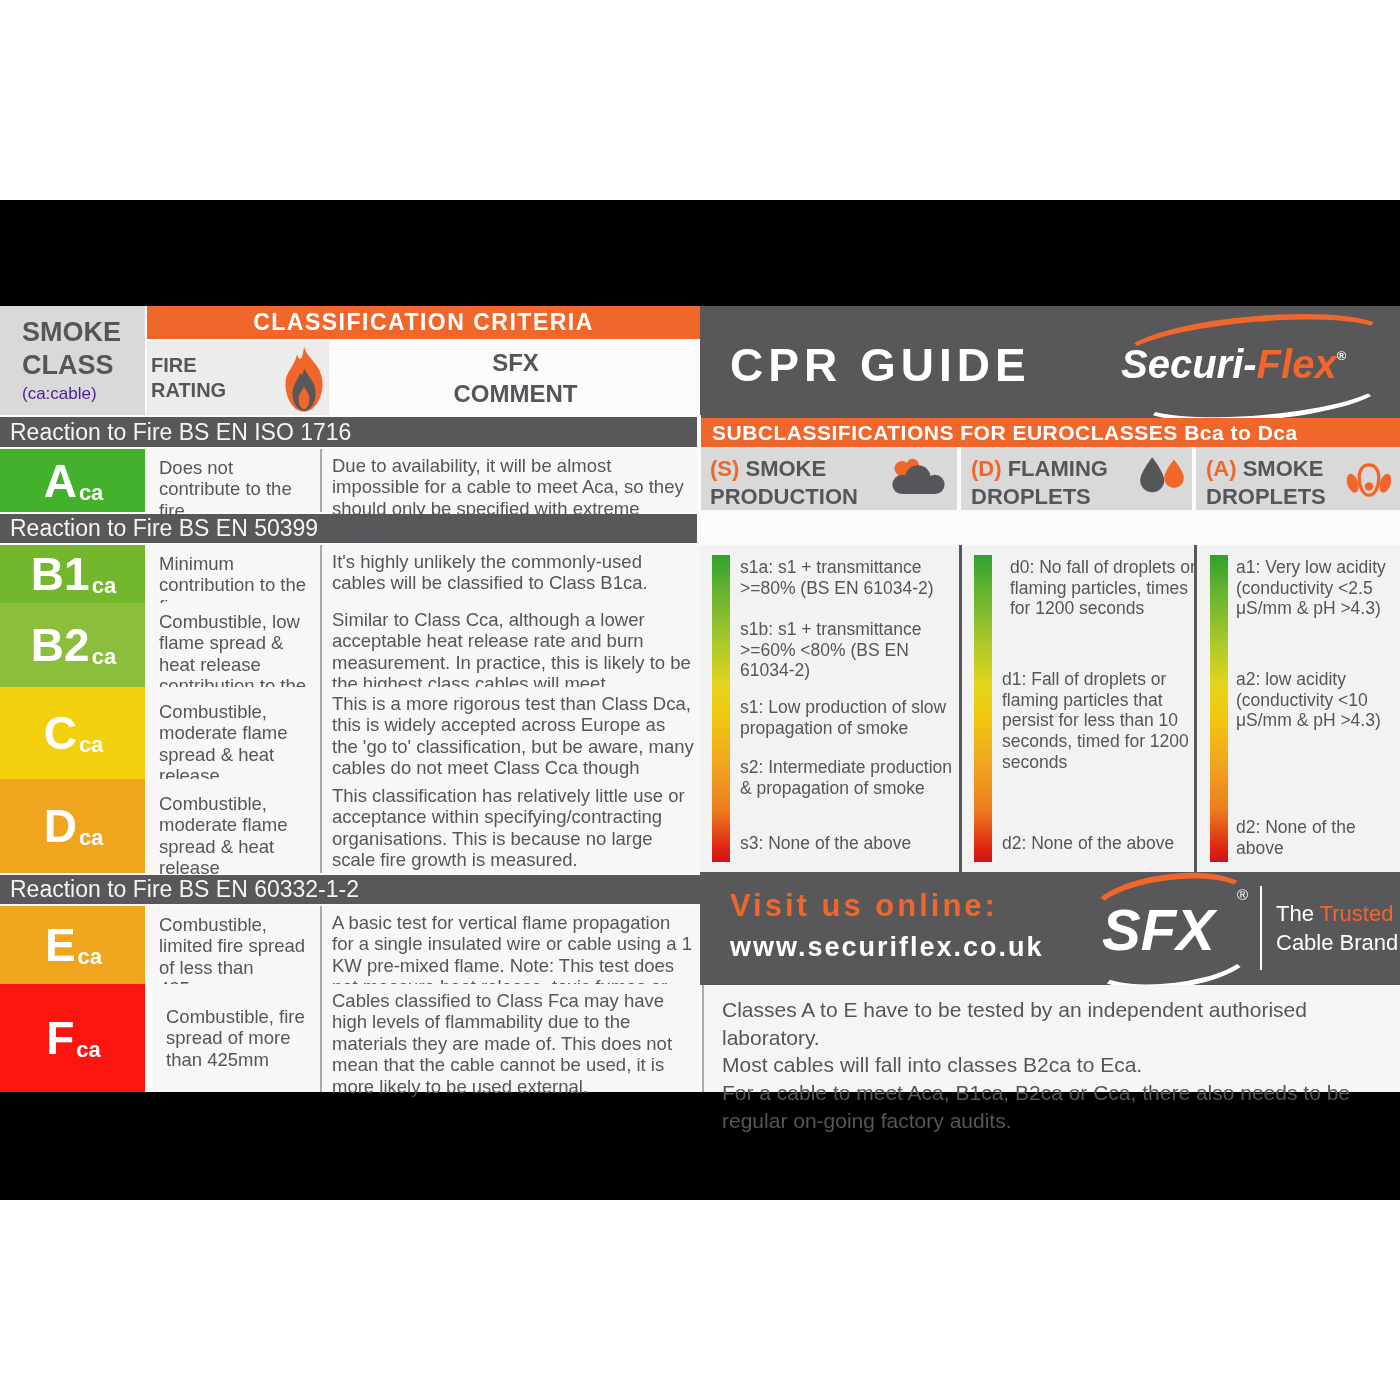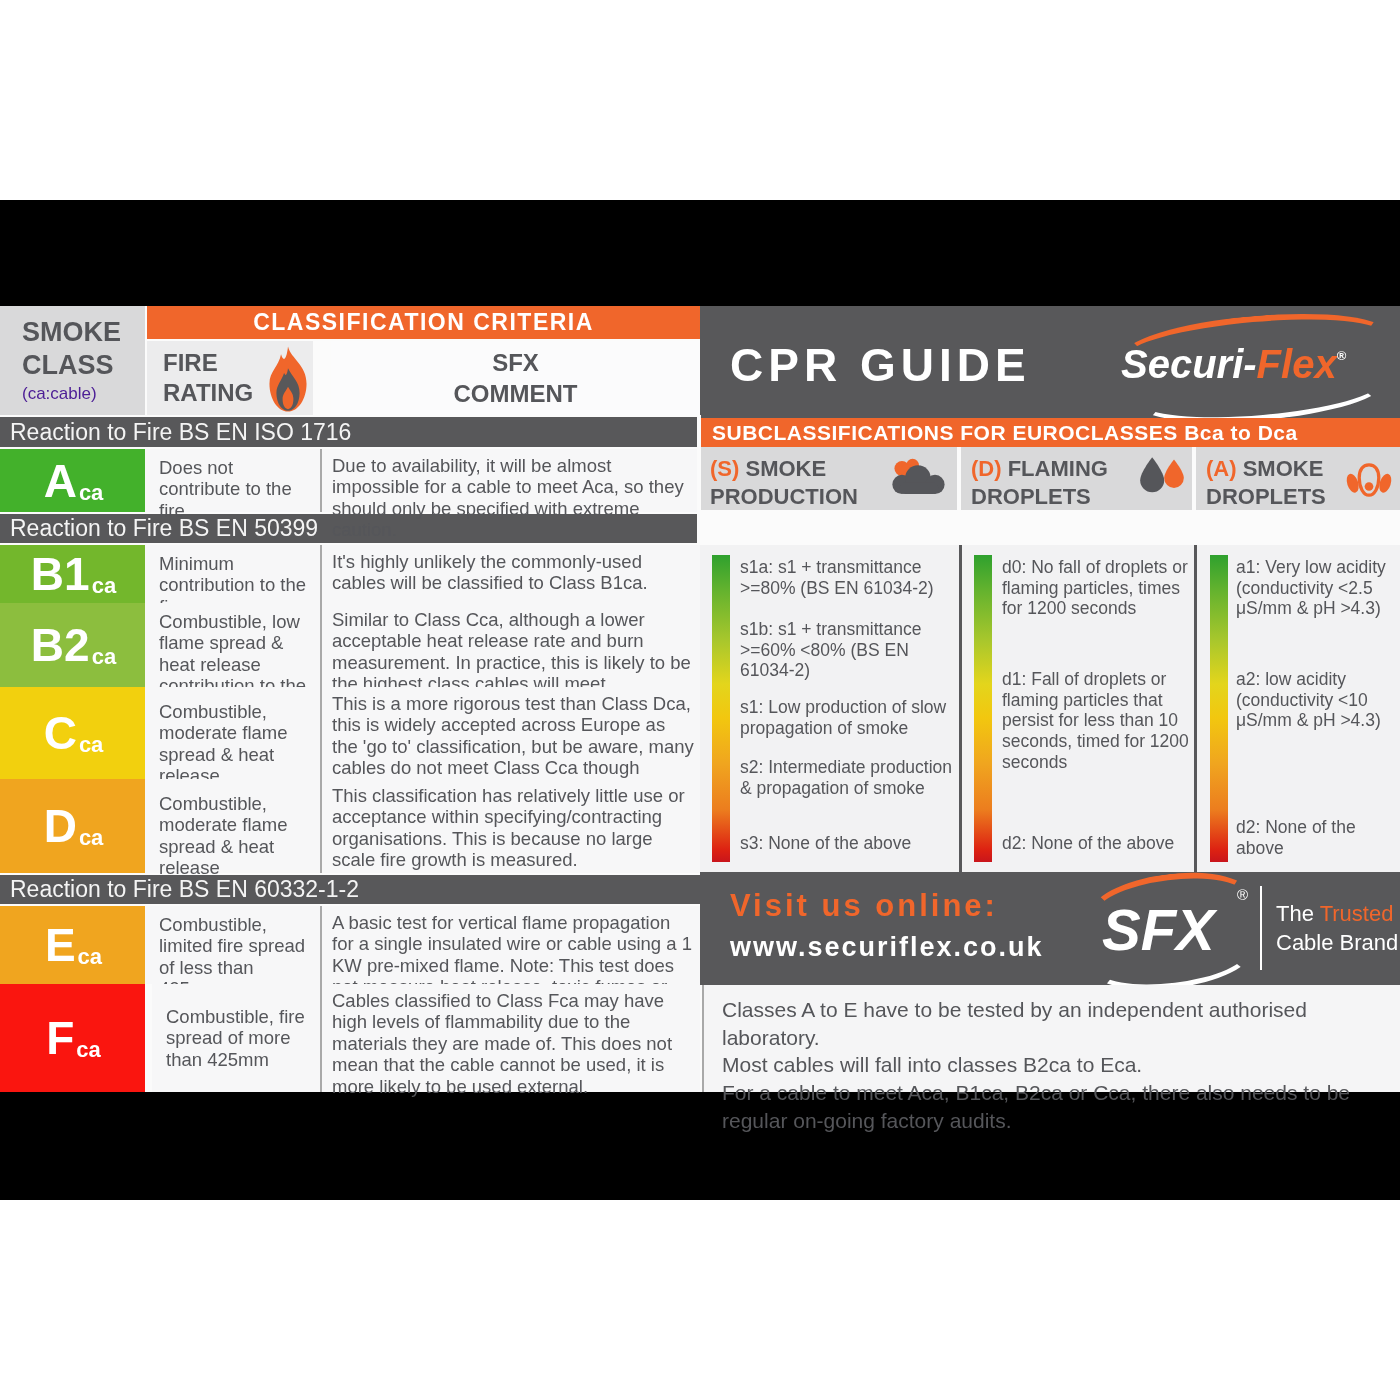--- a/index.html
+++ b/index.html
@@ -12,23 +12,23 @@
   #infographic{position:absolute;left:0;top:306px;width:1400px;height:786px;background:#FBFBFB;}
 
   
   .euro-cell{left:0;top:0;width:145px;height:109px;background:#D9D9DA;
              display:flex;flex-direction:column;justify-content:center;padding-left:22px;box-sizing:border-box;}
   .euro-cell .b{font-weight:bold;font-size:27px;color:#55565A;line-height:1.25;}
   .euro-cell .r{font-size:17px;color:#4c1d95;line-height:1.3;}
   .cc-bar{left:147px;top:0;width:553px;height:33px;background:#F0662B;color:#fff;
           font-weight:bold;font-size:23px;letter-spacing:1.5px;
           display:flex;align-items:center;justify-content:center;}
-  .fr-head{left:147px;top:35px;width:166px;height:74px;background:#ECECED;
-           display:flex;align-items:center;padding-left:16px;box-sizing:border-box;
-           font-weight:bold;font-size:24px;color:#55565A;line-height:1.25;}
+  .fr-head{left:147px;top:35px;width:182px;height:74px;background:#ECECED;
+           display:flex;align-items:center;padding-left:4px;box-sizing:border-box;
+           font-weight:bold;font-size:20px;color:#55565A;line-height:1.25;}
   .sfx-head{left:331px;top:35px;width:369px;height:74px;background:#FBFBFC;
             display:flex;align-items:center;justify-content:center;text-align:center;
             font-weight:bold;font-size:24px;color:#55565A;line-height:1.3;}
   .flame{position:absolute;right:-4px;top:4px;width:58px;height:68px;}
 
   .strip{left:0;width:700px;background:#58585A;color:#F4F4F4;font-size:23px;
          display:flex;align-items:center;padding-left:10px;box-sizing:border-box;}
   .row{left:0;width:700px;}
   .cls-cell{position:absolute;left:0;top:0;width:145px;height:100%;
             display:flex;align-items:center;justify-content:center;color:#fff;}
@@ -252,21 +252,21 @@
     <div class="pdiv" style="left:494px;"></div>
 
     <div class="gbar" style="left:12px;"></div>
     <div class="pitem" style="left:40px;top:12px;width:215px;">s1a: s1 + transmittance &gt;=80% (BS EN 61034-2)</div>
     <div class="pitem" style="left:40px;top:74px;width:215px;">s1b: s1 + transmittance &gt;=60% &lt;80% (BS EN 61034-2)</div>
     <div class="pitem" style="left:40px;top:152px;width:215px;">s1: Low production of slow propagation of smoke</div>
     <div class="pitem" style="left:40px;top:212px;width:215px;">s2: Intermediate production &amp; propagation of smoke</div>
     <div class="pitem" style="left:40px;top:288px;width:215px;">s3: None of the above</div>
 
     <div class="gbar" style="left:274px;"></div>
-    <div class="pitem" style="left:302px;top:12px;width:200px;">d0: No fall of droplets or flaming particles, times for 1200 seconds</div>
+    <div class="pitem" style="left:310px;top:12px;width:200px;">d0: No fall of droplets or flaming particles, times for 1200 seconds</div>
     <div class="pitem" style="left:302px;top:124px;width:200px;">d1: Fall of droplets or flaming particles that persist for less than 10 seconds, timed for 1200 seconds</div>
     <div class="pitem" style="left:302px;top:288px;width:200px;">d2: None of the above</div>
 
     <div class="gbar" style="left:510px;"></div>
     <div class="pitem" style="left:536px;top:12px;width:168px;">a1: Very low acidity (conductivity &lt;2.5 μS/mm &amp; pH &gt;4.3)</div>
     <div class="pitem" style="left:536px;top:124px;width:168px;">a2: low acidity (conductivity &lt;10 μS/mm &amp; pH &gt;4.3)</div>
     <div class="pitem" style="left:536px;top:272px;width:150px;">d2: None of the above</div>
   </div>
 
   <div class="abs visit-band" style="background-color: rgb(88, 88, 90);">

